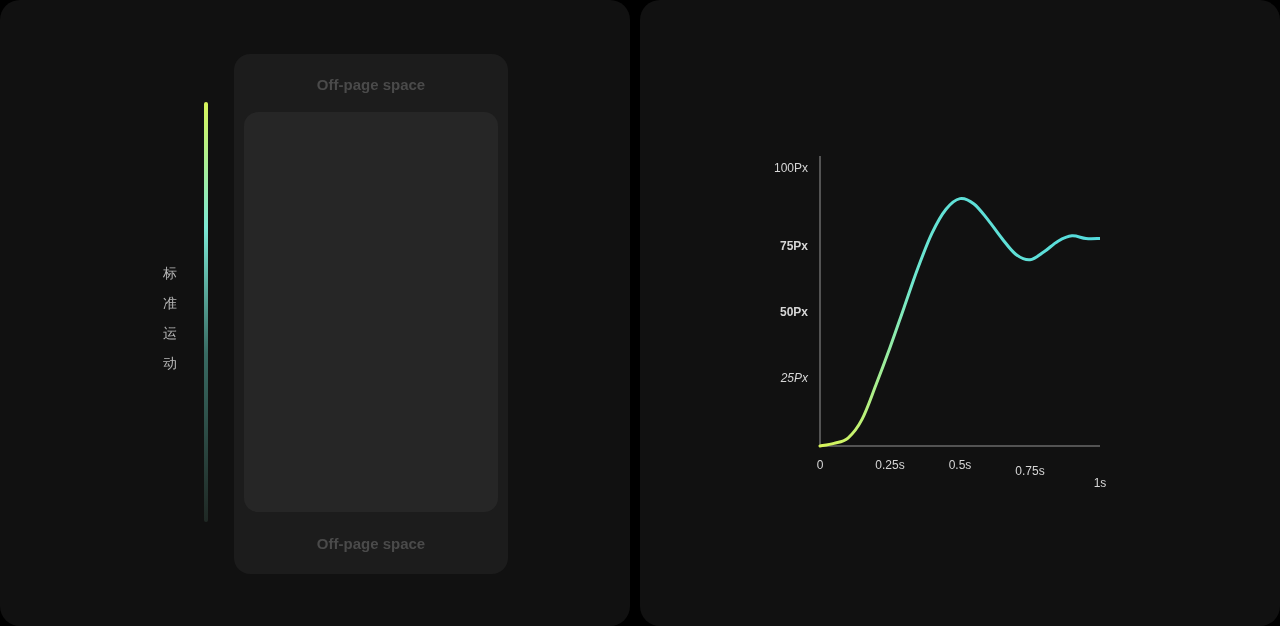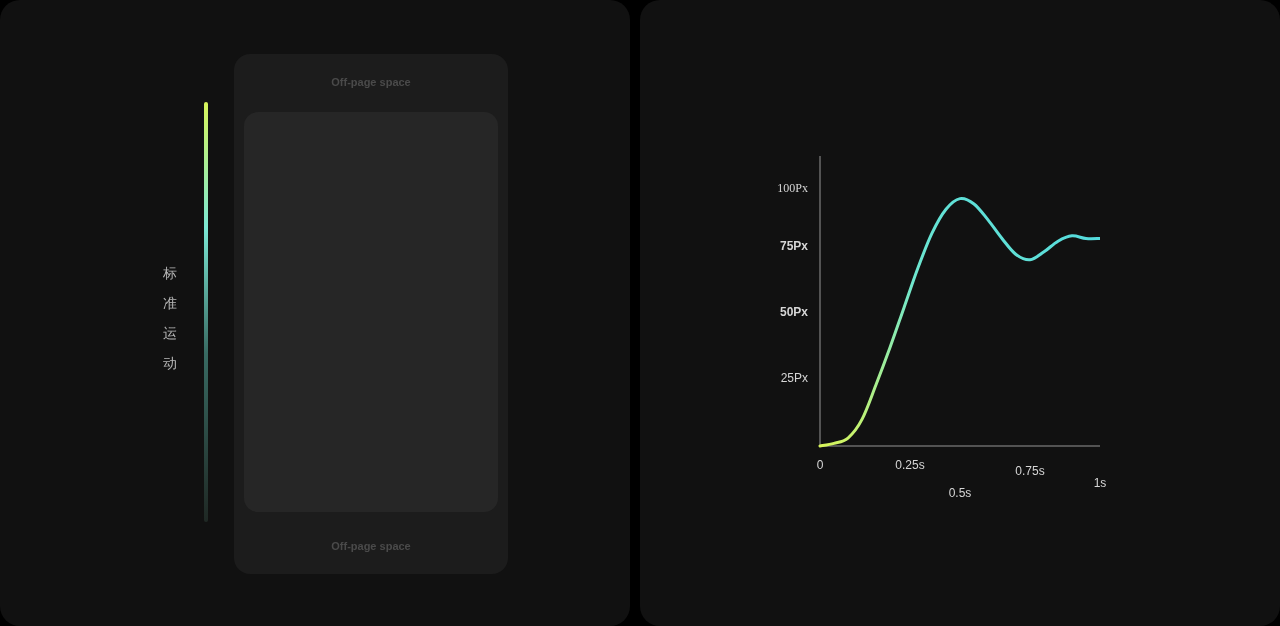--- a/index.html
+++ b/index.html
@@ -68,21 +68,21 @@
     width: 274px;
     height: 520px;
     background: #1c1c1c;
     border-radius: 16px;
     overflow: hidden;
   }
   .offpage-top, .offpage-bot {
     position: absolute;
     left: 0; right: 0;
     color: #4a4a4a;
-    font-size: 11px;
+    font-size: 15px;
     font-weight: 600;
     text-align: center;
   }
   .offpage-top { top: 22px; }
   .offpage-bot { bottom: 22px; }
   .inner-card {
     position: absolute;
     left: 10px;
     top: 58px;
     right: 10px;
@@ -137,27 +137,27 @@
               <stop offset="100%" stop-color="#4fd9e0"></stop>
             </linearGradient>
         </defs>
 
         <line x1="20" y1="0" x2="20" y2="290" stroke="#6a6a6a" stroke-width="1.5"></line>
         <line x1="20" y1="290" x2="300" y2="290" stroke="#6a6a6a" stroke-width="1.5"></line>
         <path id="curve-path" fill="none" stroke="url(#curveGrad)" stroke-width="3" stroke-linecap="round" d="M 20.00 290.00 C 22.33 289.56, 29.33 288.67, 34.00 287.34 C 38.67 286.01, 43.33 286.01, 48.00 282.02 C 52.67 278.03, 57.33 272.27, 62.00 263.40 C 66.67 254.53, 71.33 240.79, 76.00 228.82 C 80.67 216.85, 85.33 204.44, 90.00 191.58 C 94.67 178.72, 99.33 164.98, 104.00 151.68 C 108.67 138.38, 113.33 124.19, 118.00 111.78 C 122.67 99.37, 127.33 86.95, 132.00 77.20 C 136.67 67.45, 141.33 59.02, 146.00 53.26 C 150.67 47.50, 155.33 43.51, 160.00 42.62 C 164.67 41.73, 169.33 44.39, 174.00 47.94 C 178.67 51.49, 183.33 58.14, 188.00 63.90 C 192.67 69.66, 197.33 76.76, 202.00 82.52 C 206.67 88.28, 211.33 94.93, 216.00 98.48 C 220.67 102.03, 225.33 104.24, 230.00 103.80 C 234.67 103.36, 239.33 98.92, 244.00 95.82 C 248.67 92.72, 253.33 87.84, 258.00 85.18 C 262.67 82.52, 267.33 80.30, 272.00 79.86 C 276.67 79.42, 281.33 82.08, 286.00 82.52 C 290.67 82.96, 297.67 82.52, 300.00 82.52"></path>
       </svg>
 
       
-      <div class="tick-y" style="left:-42px; top:32px;font-family:Liberation Serif, serif;">100Px</div>
+      <div class="tick-y" style="left:-42px; top:12px;">100Px</div>
       <div class="tick-y" style="left:-42px; top:90px;font-weight:bold;">75Px</div>
       <div class="tick-y" style="left:-42px; top:156px;font-weight:bold;">50Px</div>
-      <div class="tick-y" style="left:-42px; top:222px;">25Px</div>
+      <div class="tick-y" style="left:-42px; top:222px;font-style:italic;">25Px</div>
 
       
       <div class="tick-x" style="left:20px;  top:302px;">0</div>
-      <div class="tick-x" style="left:90px;  top:302px;margin-left:20px;">0.25s</div>
-      <div class="tick-x" style="left:160px; top:302px;margin-top:28px;">0.5s</div>
+      <div class="tick-x" style="left:90px;  top:302px;">0.25s</div>
+      <div class="tick-x" style="left:160px; top:302px;">0.5s</div>
       <div class="tick-x" style="left:230px; top:308px;">0.75s</div>
       <div class="tick-x" style="left:300px; top:320px;">1s</div>
     </div>
   </div>
 
 </div>
 
 </body></html>

